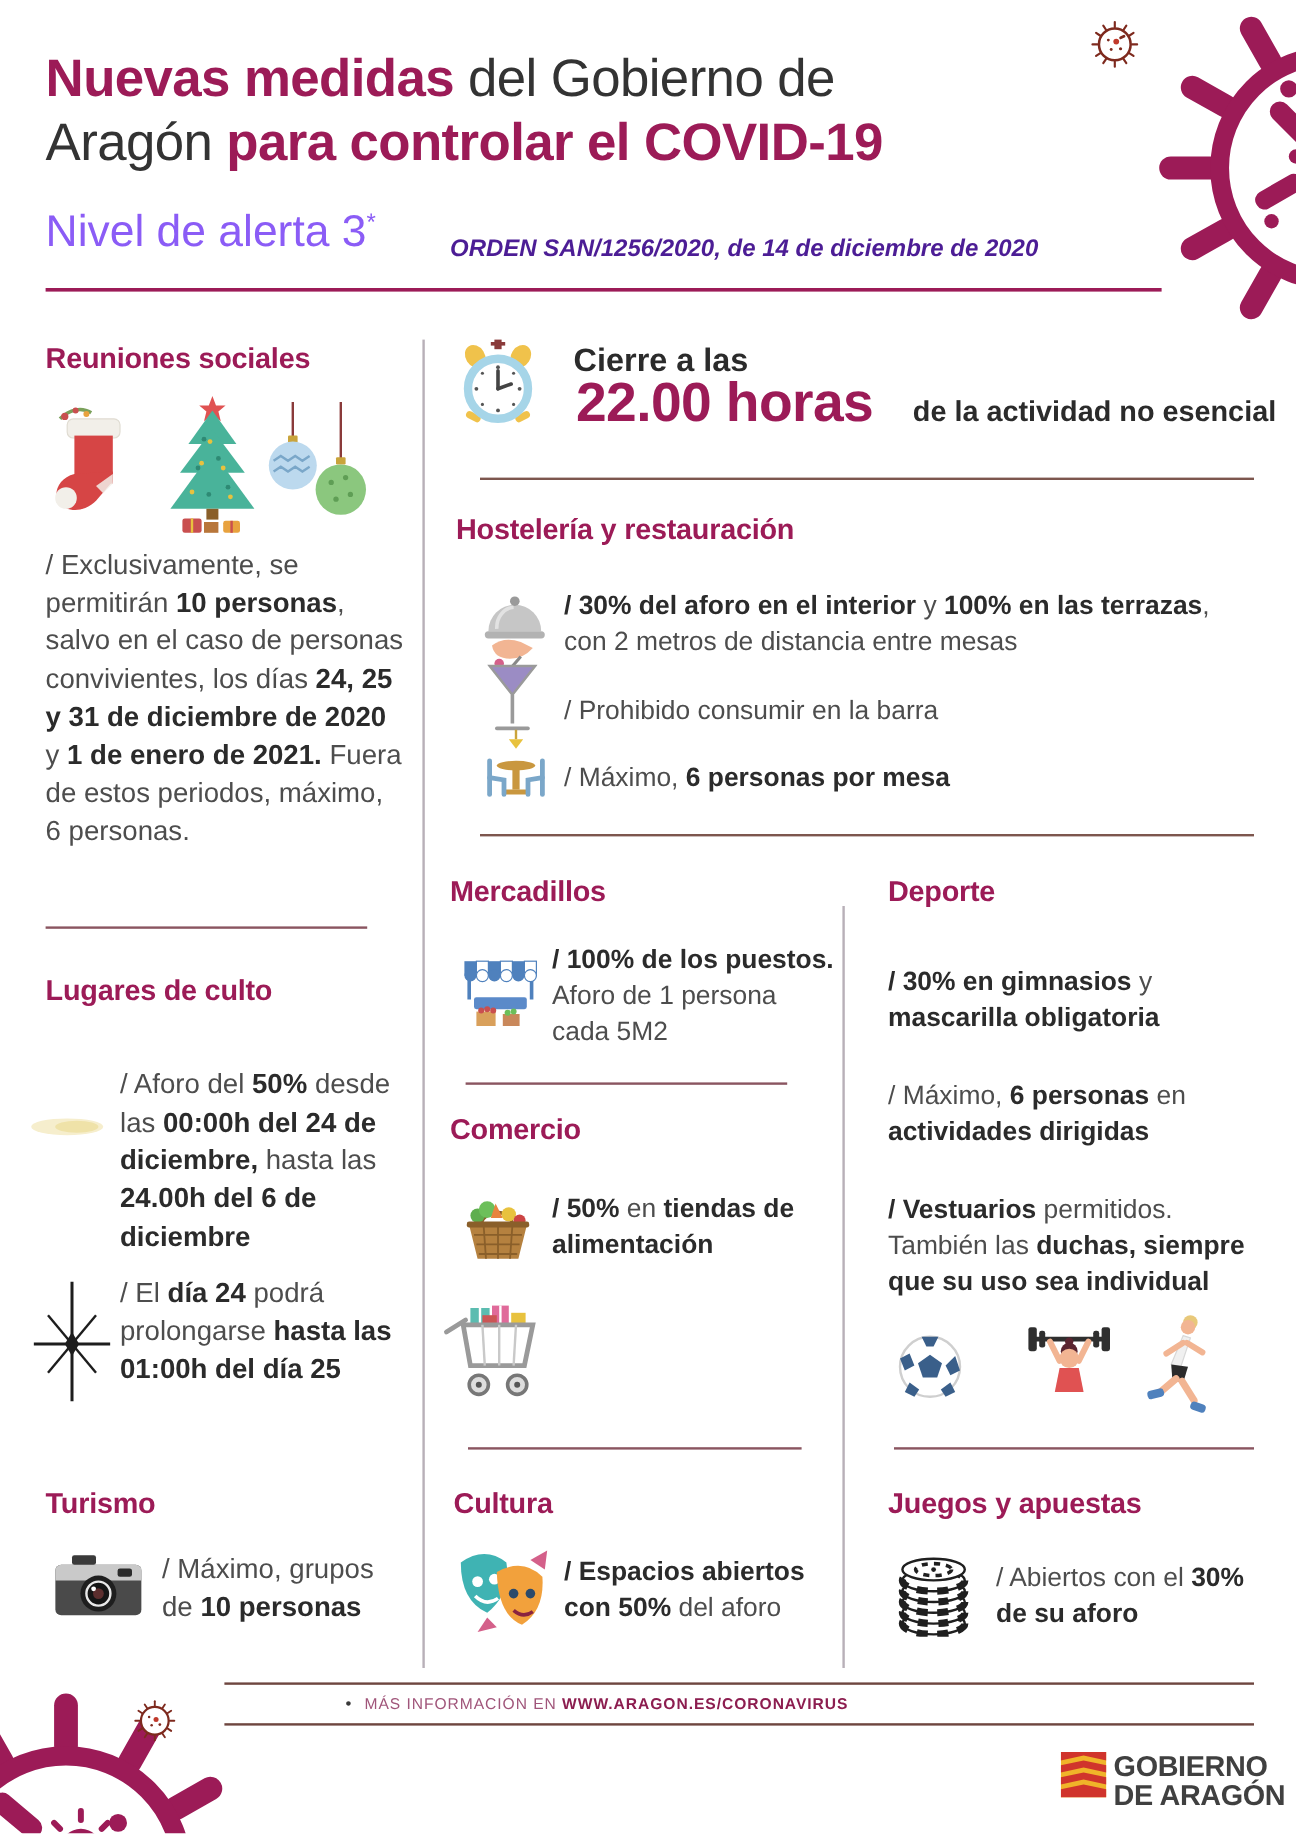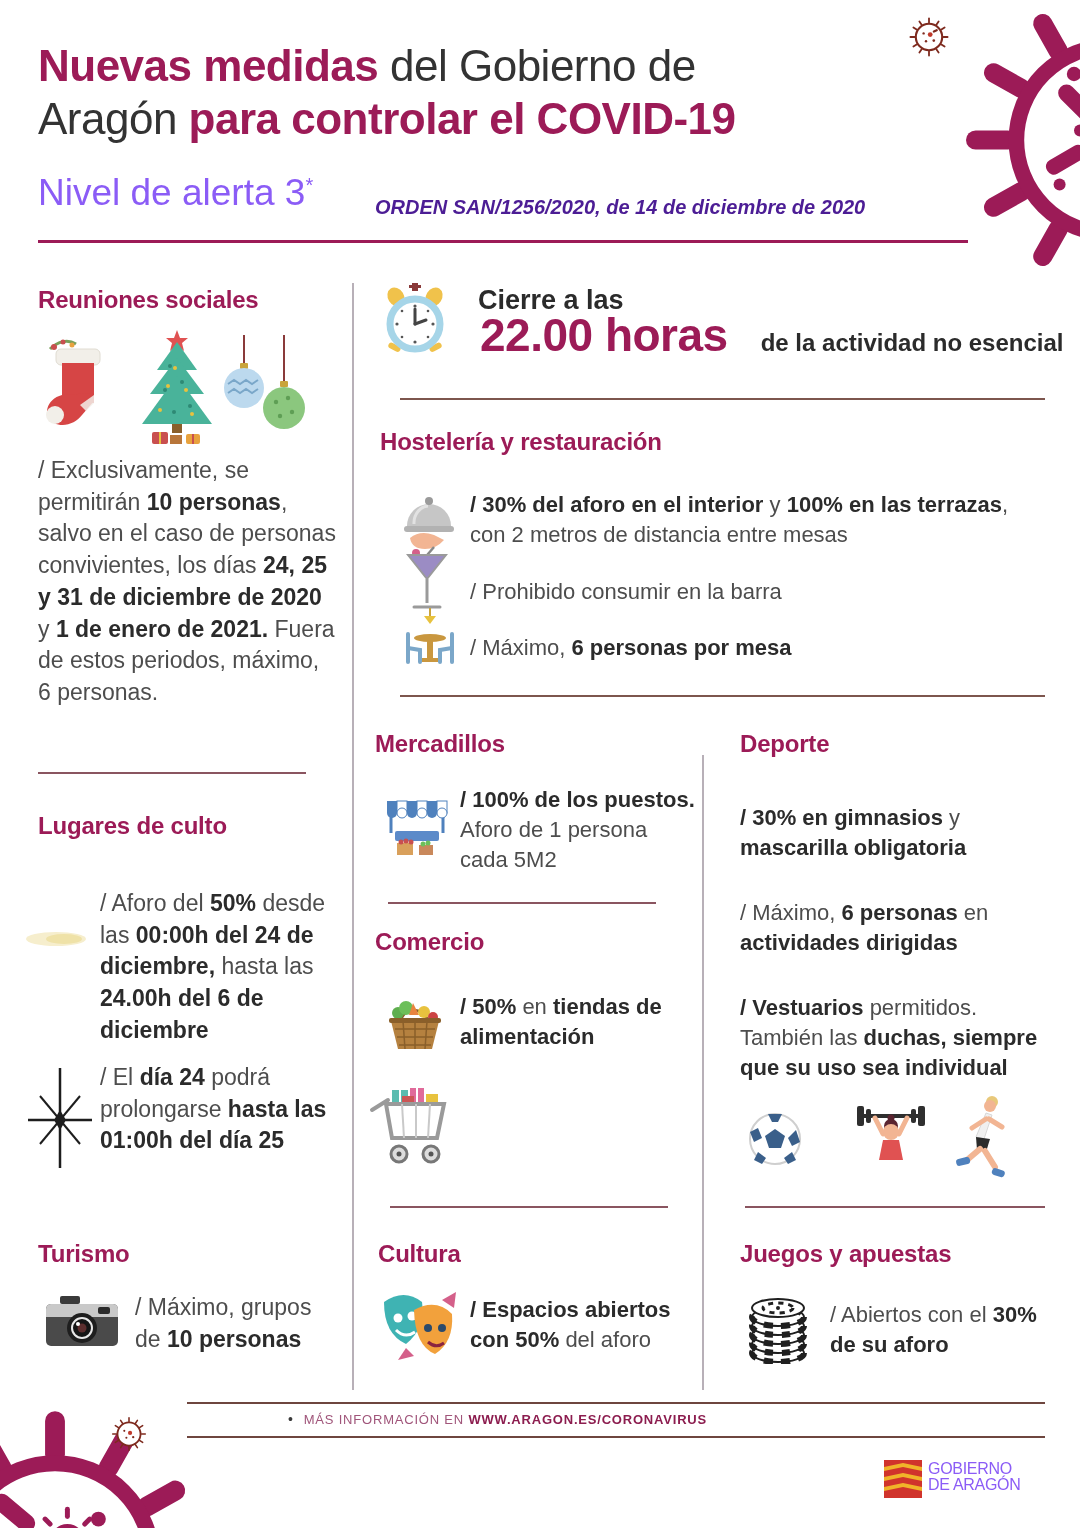--- a/index.html
+++ b/index.html
@@ -20,21 +20,21 @@
   .sec-hr{position:absolute;height:2px;background:#8a5560;}
   .vr{position:absolute;width:2px;background:#b8b0b8;}
   .header-rule{position:absolute;height:3px;background:#9c1b57;}
   .closure-intro{font-size:27px;font-weight:700;color:#2b2b2b;}
   .closure-time{font-size:46px;font-weight:800;color:#9c1b57;letter-spacing:-.5px;}
   .closure-scope{font-size:24px;font-weight:700;color:#2b2b2b;margin-left:19px;}
   .baseline-row{display:flex;align-items:baseline;gap:14px;}
   .footer-txt{font-size:13px;letter-spacing:.8px;color:#a0557a;font-weight:400;}
   .footer-txt .url{font-weight:800;color:#8c1d4f;}
   .footer-txt .bdot{color:#3a3a3a;font-size:14px;margin-right:10px;}
-  .logo-txt{font-size:16px;font-weight:400;color:#8b5cf6;line-height:1.0;letter-spacing:-.3px;}
+  .logo-txt{font-size:24px;font-weight:700;color:#404040;line-height:1.0;letter-spacing:-.3px;}
   svg{display:block;}
 </style>
 </head>
 <body>
 
 <div class="page">
 
   <div class="abs" style="left:960px;top:-10px;">
     <svg width="300" height="300" viewBox="0 0 250 250">
       <g stroke="#9c1b57" stroke-width="16" stroke-linecap="round">

